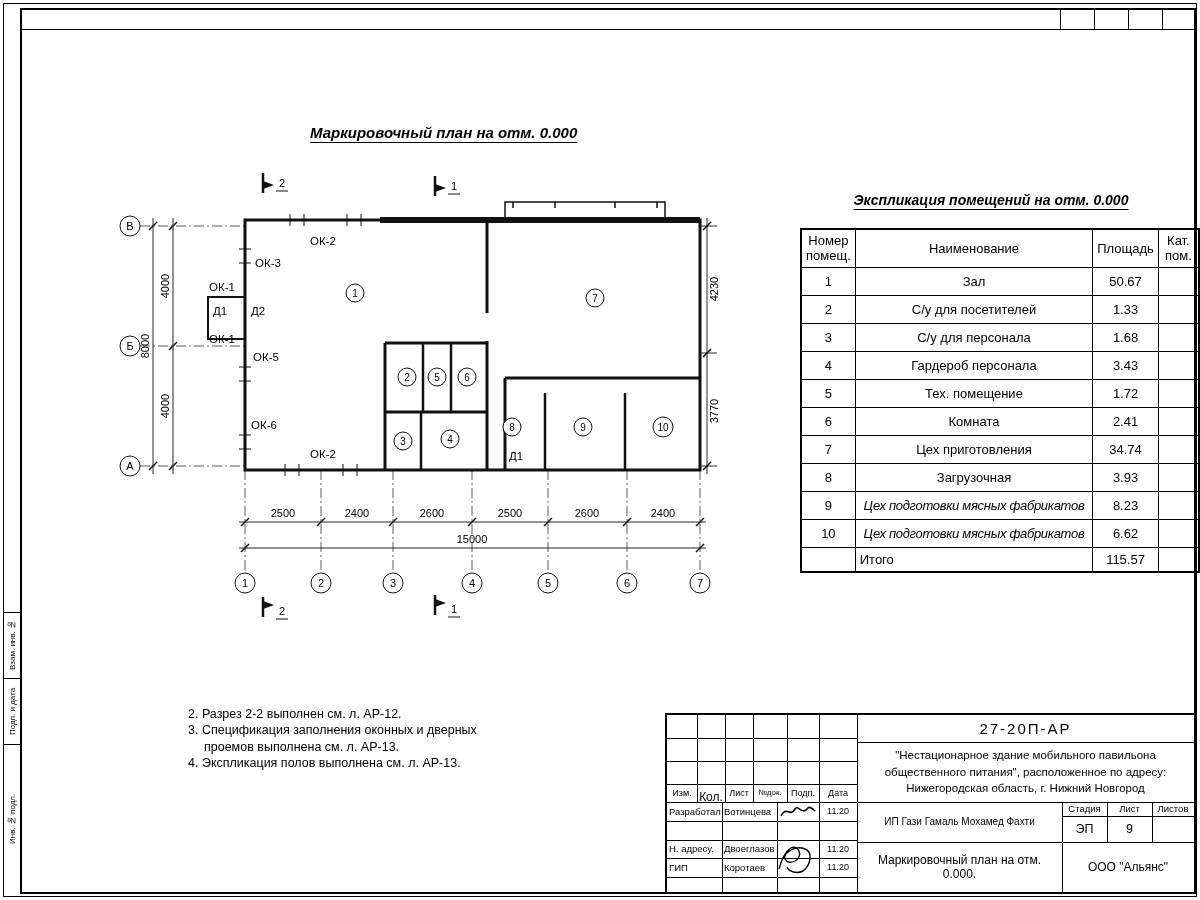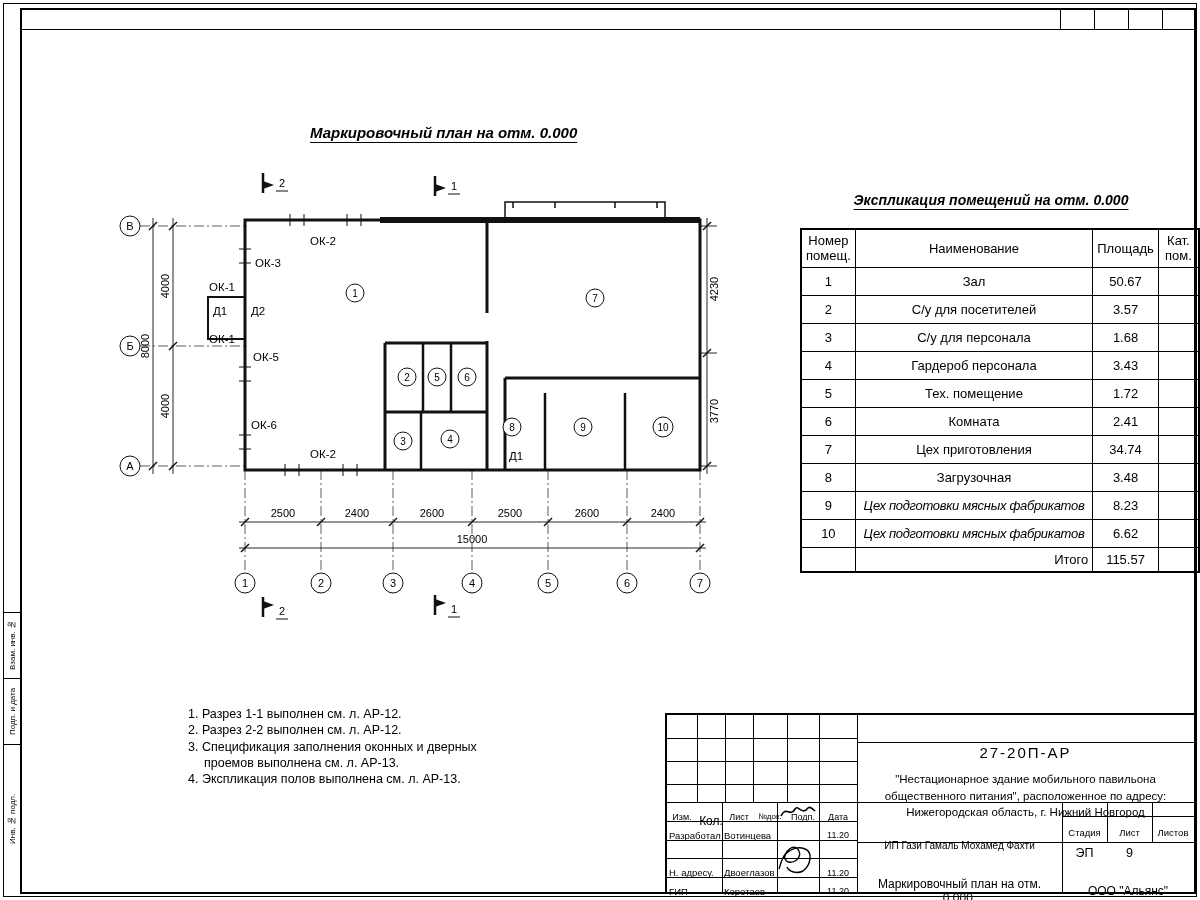--- a/index.html
+++ b/index.html
@@ -30,29 +30,29 @@
 
   .expl { position:absolute; left:800px; top:228px; }
   table.expl-table { border-collapse:collapse; table-layout:fixed; }
   table.expl-table th, table.expl-table td { border:1px solid #000; font-size:13px; font-weight:normal;
       padding:1px 4px; overflow:hidden; }
   table.expl-table { border:2px solid #000; }
   table.expl-table th { height:38px; text-align:center; }
   table.expl-table td { height:28px; }
   td.c, th.c { text-align:center; }
   td.l { text-align:center; padding-left:8px; }
-  td.r { text-align:right; padding-right:8px;margin-left:44px; }
+  td.r { text-align:left; padding-right:8px;margin-left:44px; }
   td.narrow { font-style:italic; font-size:12px; letter-spacing:-0.3px; }
   tr.total td { height:25px; }
 
   .notes { position:absolute; left:188px; top:706px; width:330px; font-size:12.5px; line-height:1.3; }
   .notes .note { padding-left:16px; text-indent:-16px; }
 
   .tb { position:absolute; right:4px; bottom:6px; width:531px; height:181px; border:2px solid #000; background:#fff; }
-  .tbtxt { position:absolute; display:flex; align-items:center; justify-content:center; text-align:center; line-height:1.2;margin-top:24px; }
+  .tbtxt { position:absolute; display:flex; align-items:center; justify-content:center; text-align:center; line-height:1.2; }
   .tbl { justify-content:flex-start; text-align:left; padding-left:2px; }
   .sig { position:absolute; }
 </style>
 </head>
 <body>
 
 <div class="sheet">
 
   <div class="outer"></div>
   <div class="frame"></div>
@@ -287,21 +287,21 @@
       <tbody>
         <tr>
           <td class="c">1</td>
           <td class="l">Зал</td>
           <td class="c">50.67</td>
           <td class="c"></td>
         </tr>
         <tr>
           <td class="c">2</td>
           <td class="l">С/у для посетителей</td>
-          <td class="c">3.57</td>
+          <td class="c">1.33</td>
           <td class="c"></td>
         </tr>
         <tr>
           <td class="c">3</td>
           <td class="l">С/у для персонала</td>
           <td class="c">1.68</td>
           <td class="c"></td>
         </tr>
         <tr>
           <td class="c">4</td>
@@ -323,21 +323,21 @@
         </tr>
         <tr>
           <td class="c">7</td>
           <td class="l">Цех приготовления</td>
           <td class="c">34.74</td>
           <td class="c"></td>
         </tr>
         <tr>
           <td class="c">8</td>
           <td class="l">Загрузочная</td>
-          <td class="c">3.48</td>
+          <td class="c">3.93</td>
           <td class="c"></td>
         </tr>
         <tr>
           <td class="c">9</td>
           <td class="l narrow">Цех подготовки мясных фабрикатов</td>
           <td class="c">8.23</td>
           <td class="c"></td>
         </tr>
         <tr>
           <td class="c">10</td>
@@ -349,21 +349,20 @@
           <td></td>
           <td class="r">Итого</td>
           <td class="c">115.57</td>
           <td></td>
         </tr>
       </tbody>
     </table>
   </div>
 
   <div class="notes">
-    <div class="note">1. Разрез 1-1 выполнен см. л. АР-12.</div>
     <div class="note">2. Разрез 2-2 выполнен см. л. АР-12.</div>
     <div class="note">3. Спецификация заполнения оконных и дверных проемов выполнена см. л. АР-13.</div>
     <div class="note">4. Экспликация полов выполнена см. л. АР-13.</div>
   </div>
 
   <div class="tb">
 
     <div class="vl" style="left:190px;top:0;height:177px"></div>
     <div class="vl" style="left:30px;top:0;height:87px"></div>
     <div class="vl" style="left:58px;top:0;height:87px"></div>

